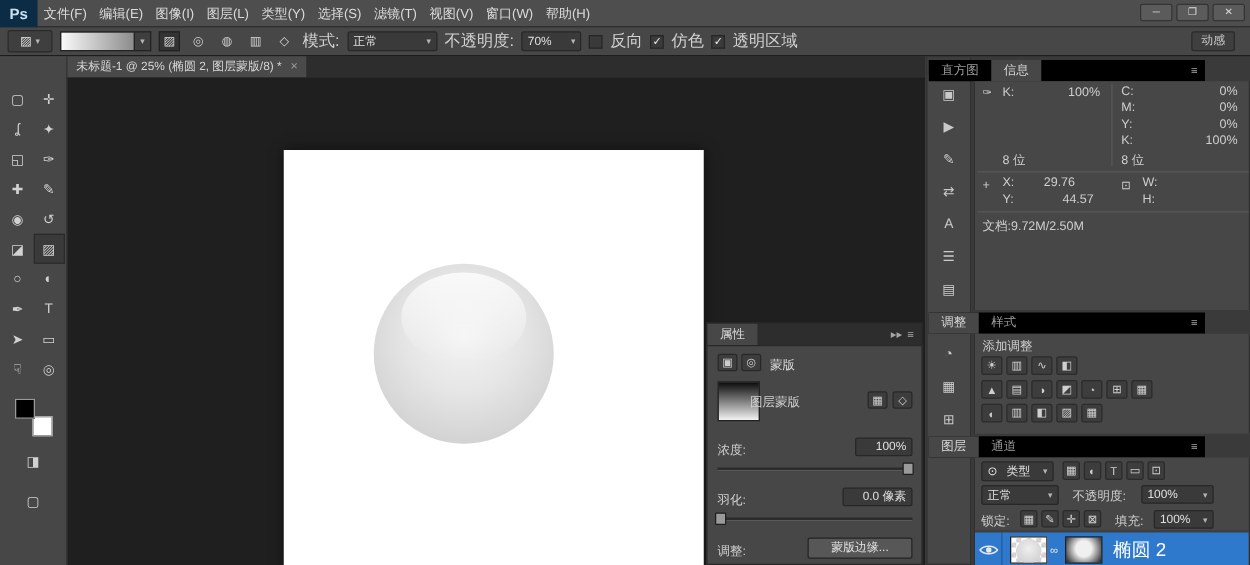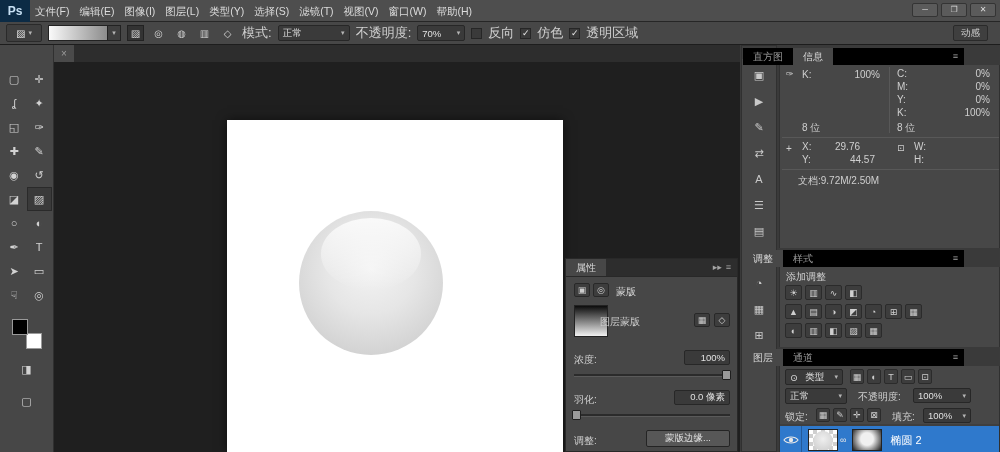--- a/index.html
+++ b/index.html
@@ -67,21 +67,21 @@
   .slider-handle{position:absolute;width:9px;height:10px;background:#9a9a9a;border:1px solid #1f1f1f;border-radius:1px}
   .mask-thumb{position:absolute;width:34px;height:32px;border:1px solid #222;background:linear-gradient(180deg,#0c0c0c,#f2f2f2)}
   
   .list-bg{position:absolute;left:0;top:58px;width:219px;height:30px;background:#3f3f3f}
   .layer-row{position:absolute;left:0;top:60px;width:219px;height:28px;background:#2f79cc;display:flex;align-items:center}
   .eye-box{width:22px;height:100%;display:flex;align-items:center;justify-content:center;border-right:1px solid rgba(0,0,0,.25)}
   .thumb{width:30px;height:22px;border:1px solid #222;margin-left:6px;position:relative;overflow:hidden;background:#fff}
   .checker{background-color:#fff;background-image:linear-gradient(45deg,#cfcfcf 25%,transparent 25%,transparent 75%,#cfcfcf 75%),linear-gradient(45deg,#cfcfcf 25%,transparent 25%,transparent 75%,#cfcfcf 75%);background-size:8px 8px;background-position:0 0,4px 4px}
   .thumb-circle{position:absolute;left:4px;top:1px;width:20px;height:20px;border-radius:50%;background:radial-gradient(circle at 50% 40%,#efefef,#c9c9c9)}
   .mask-thumb2{background:radial-gradient(circle at 50% 45%,#f0f0f0 35%,#2e2e2e 95%)}
-  .layer-name{margin-left:8px;font-size:11px;color:#fff;white-space:nowrap}
+  .layer-name{margin-left:8px;font-size:15px;color:#fff;white-space:nowrap}
   .link-ic{margin-left:2px;font-size:9px;color:#e8e8e8}
 </style>
 </head>
 <body>
 
 <div class="menubar">
   <div class="ps-logo">Ps</div>
   <span class="menu-item">文件(F)</span>
   <span class="menu-item">编辑(E)</span>
   <span class="menu-item">图像(I)</span>
@@ -164,20 +164,21 @@
   <div class="swatches">
     <span class="fg"></span>
     <span class="bgc"></span>
   </div>
   <span class="tool extra">◨</span>
   <span class="tool extra">▢</span>
 </div>
 
 <div class="tabbar">
   <span class="doc-tab">
+    <span>未标题-1 @ 25% (椭圆 2, 图层蒙版/8) *</span>
     <span class="tab-close">×</span>
   </span>
 </div>
 <div class="canvas"></div>
 <div class="doc"></div>
 <div class="sphere">
   <div class="sphere-hl"></div>
 </div>
 
 <div class="dock">
@@ -218,21 +219,21 @@
   <span class="hdiv" style="left:2px;top:72px;width:217px"></span>
   <span class="abs t10" style="left:6px;top:78px">+</span>
   <span class="abs t10" style="left:22px;top:76px">X:</span>
   <span class="abs t10" style="left:40px;top:76px;width:55px;text-align:center">29.76</span>
   <span class="abs t10" style="left:22px;top:89px">Y:</span>
   <span class="abs t10" style="left:40px;top:89px;width:55px;text-align:right">44.57</span>
   <span class="abs t10" style="left:117px;top:78px;font-size:9px">⊡</span>
   <span class="abs t10" style="left:134px;top:76px">W:</span>
   <span class="abs t10" style="left:134px;top:89px">H:</span>
   <span class="hdiv" style="left:2px;top:104px;width:217px"></span>
-  <span class="abs t10" style="left:18px;top:109px">文档:9.72M/2.50M</span>
+  <span class="abs t10" style="left:6px;top:109px">文档:9.72M/2.50M</span>
 </div>
 
 <div class="tabstrip" style="top:250px">
   <span class="ptab active">调整</span>
   <span class="ptab">样式</span>
   <span class="strip-menu">≡</span>
 </div>
 <div class="pbody" style="top:267px;height:80px">
   <span class="abs t10" style="left:6px;top:3px">添加调整</span>
   <div class="adj-row" style="left:5px;top:18px">

